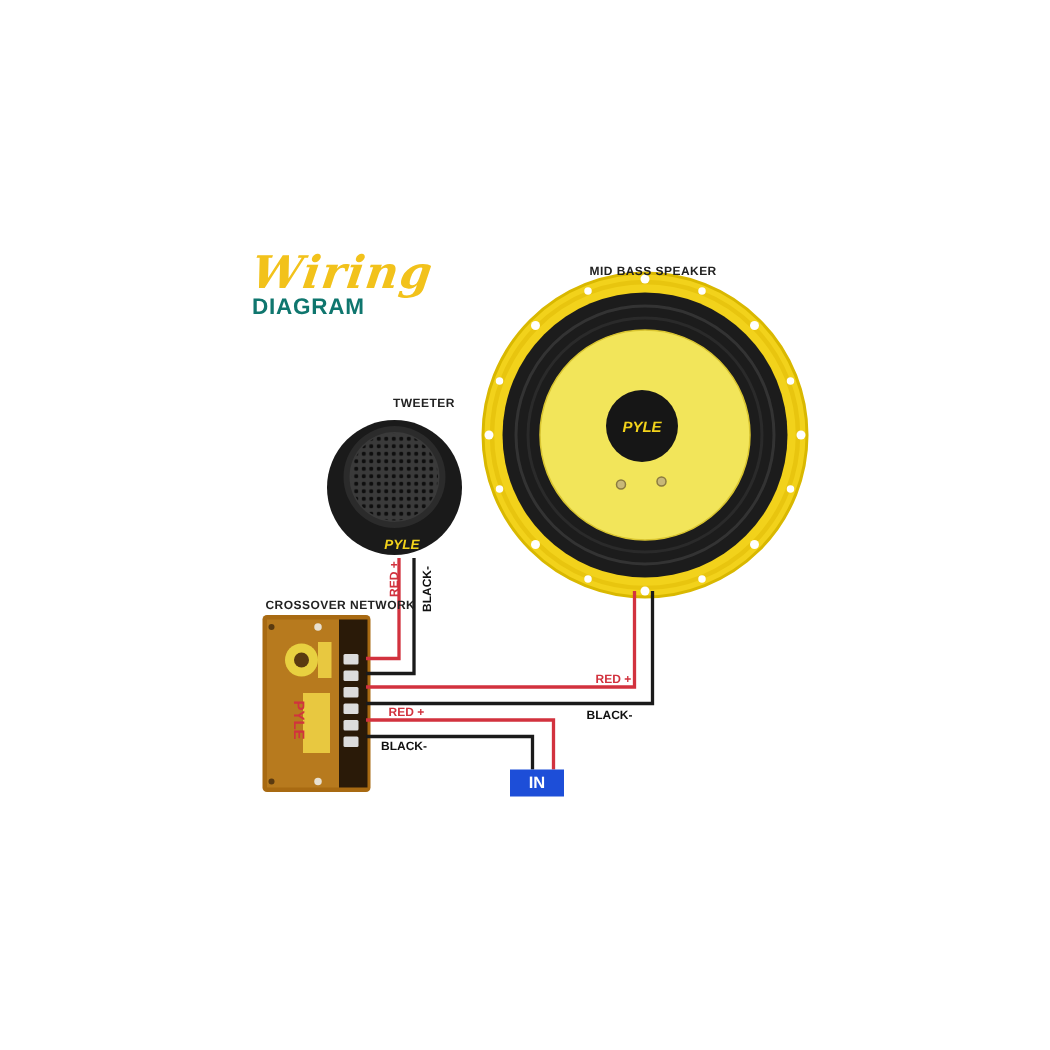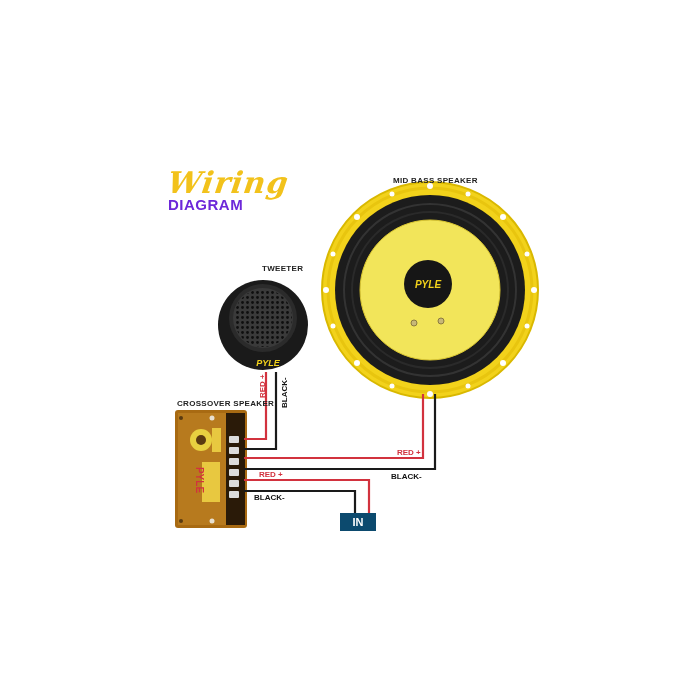--- a/index.html
+++ b/index.html
@@ -1,25 +1,25 @@
 <!DOCTYPE html>
 <html><head>
 <meta charset="utf-8">
 <style>
   html,body{margin:0;padding:0;background:#ffffff;}
   body{width:700px;height:700px;position:relative;overflow:hidden;font-family:"Liberation Sans",sans-serif;}
   .abs{position:absolute;}
   .title-script{left:168px;top:168px;font-family:"DejaVu Serif",serif;font-style:italic;font-weight:bold;font-size:30px;color:#f2c21b;letter-spacing:1px;transform:skewX(-8deg);line-height:30px;}
-  .title-sub{left:168px;top:196px;font-family:"Liberation Sans",sans-serif;font-weight:bold;font-size:15px;color:#6d28d9;letter-spacing:0.5px;}
+  .title-sub{left:168px;top:196px;font-family:"Liberation Sans",sans-serif;font-weight:bold;font-size:15px;color:#0f766e;letter-spacing:0.5px;}
   .lbl{font-family:"Liberation Sans",sans-serif;font-weight:bold;font-size:8px;color:#222;letter-spacing:0.3px;white-space:nowrap;}
   .wire-lbl{font-family:"Liberation Sans",sans-serif;font-weight:bold;font-size:8px;white-space:nowrap;}
   .red{color:#d2323e;}
   .blk{color:#111;}
   .vert{transform:rotate(-90deg);transform-origin:left top;}
-  .in-box{left:340px;top:513px;width:36px;height:18px;background:#0c4a6e;color:#fff;font-weight:bold;font-size:11px;display:flex;align-items:center;justify-content:center;}
+  .in-box{left:340px;top:513px;width:36px;height:18px;background:#1d4ed8;color:#fff;font-weight:bold;font-size:11px;display:flex;align-items:center;justify-content:center;}
   svg{position:absolute;left:0;top:0;}
 </style>
 </head>
 <body>
 
 <div class="abs title-script">Wiring</div>
 <div class="abs title-sub">DIAGRAM</div>
 
 <svg width="700" height="700">
 
@@ -98,21 +98,21 @@
     <polyline points="423,394 423,458 244,458" stroke="#d2323e"></polyline>
     <polyline points="435,394 435,469 244,469" stroke="#1a1a1a"></polyline>
 
     <polyline points="244,480 369,480 369,513" stroke="#d2323e"></polyline>
     <polyline points="244,491 355,491 355,513" stroke="#1a1a1a"></polyline>
   </g>
 </svg>
 
 <div class="abs lbl" style="left:393px;top:176px;">MID BASS SPEAKER</div>
 <div class="abs lbl" style="left:262px;top:264px;">TWEETER</div>
-<div class="abs lbl" style="left:177px;top:399px;">CROSSOVER SPEAKER</div>
+<div class="abs lbl" style="left:177px;top:399px;">CROSSOVER NETWORK</div>
 
 <div class="abs wire-lbl red vert" style="left:258px;top:398px;">RED +</div>
 <div class="abs wire-lbl blk vert" style="left:280px;top:408px;">BLACK-</div>
 <div class="abs wire-lbl red" style="left:397px;top:448px;">RED +</div>
 <div class="abs wire-lbl blk" style="left:391px;top:472px;">BLACK-</div>
 <div class="abs wire-lbl red" style="left:259px;top:470px;">RED +</div>
 <div class="abs wire-lbl blk" style="left:254px;top:493px;">BLACK-</div>
 
 <div class="abs in-box">IN</div>
 

